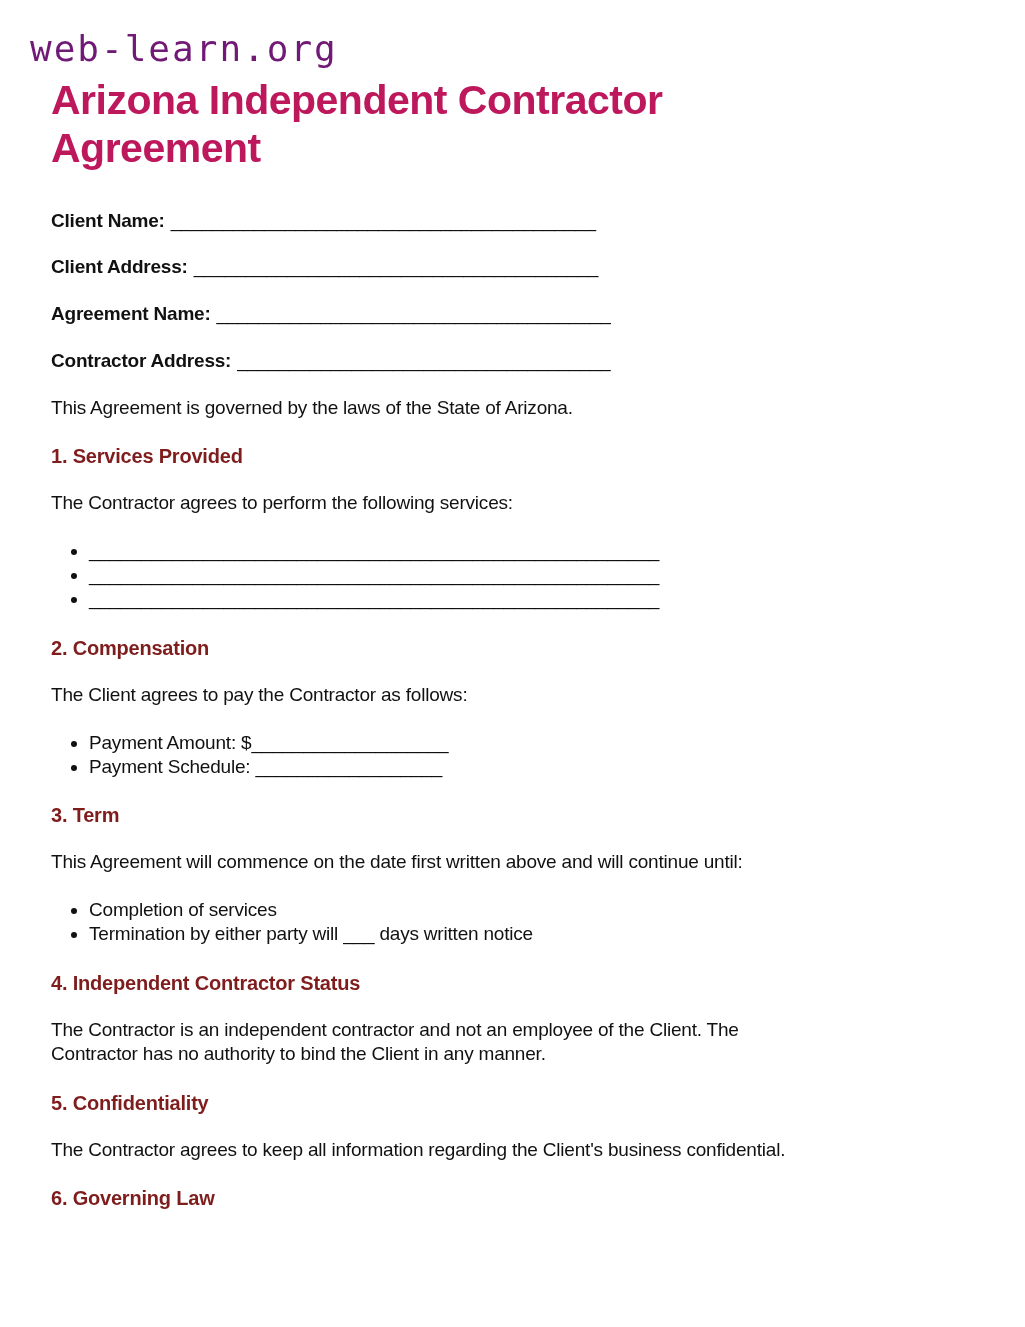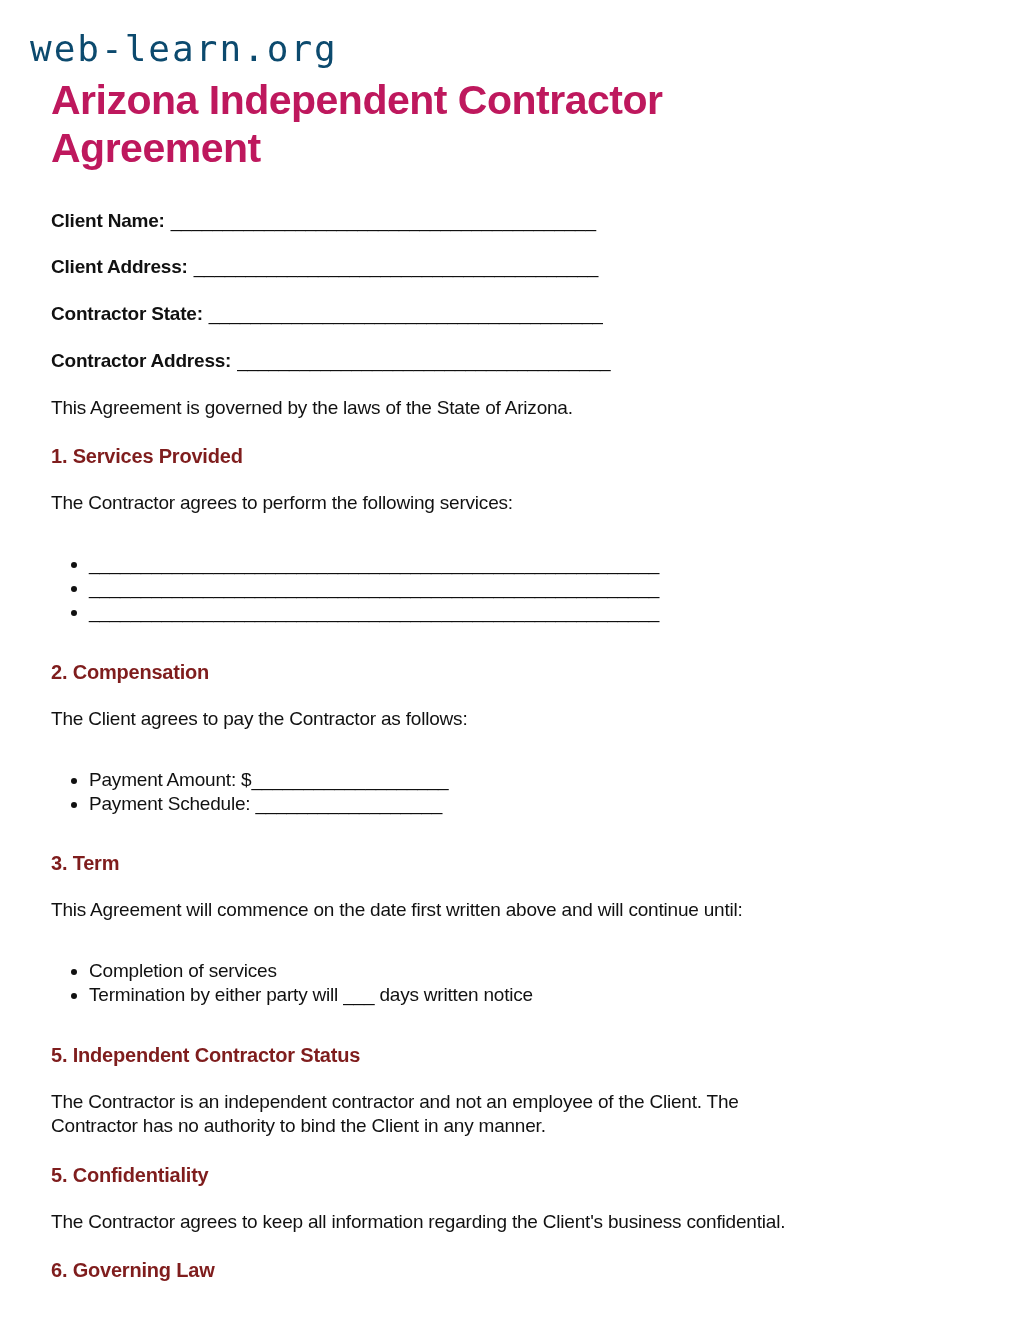--- a/index.html
+++ b/index.html
@@ -9,21 +9,21 @@
     box-sizing: border-box;
     background: #ffffff;
     padding: 30px 55px 60px 30px;
     font-family: "Liberation Sans", sans-serif;
     color: #111111;
   }
   .logo {
     font-family: "DejaVu Sans Mono", "Liberation Mono", monospace;
     font-size: 36px;
     letter-spacing: 2px;
-    color: #0c4a6e;
+    color: #701a75;
     line-height: 1.05;
   }
   .content { margin-left: 21px; }
   h1.doc-title {
     font-size: 41px;
     line-height: 1.18;
     letter-spacing: -0.5px;
     margin: 8px 0 36px 0;
     max-width: 780px;
     color: #be185d;
@@ -37,21 +37,21 @@
   }
   .multiline { white-space: pre-line; }
   h2.sec-h {
     font-size: 20px;
     font-weight: bold;
     letter-spacing: -0.2px;
     color: #7f1d1d;
     margin: 26px 0 23px 0;
   }
   ul.doc-list {
-    margin: 37px 0;
+    margin: 24px 0;
     padding-left: 38px;
     font-size: 19px;
     letter-spacing: -0.2px;
   }
   ul.doc-list li { line-height: 1.26; }
   .field-label { font-weight: bold; margin-right: 6px; }
   .blank-line { font-weight: normal; }
 </style>
 </head>
 <body>
@@ -67,21 +67,21 @@
 
     <p>
       <span class="field-label">Client Name:</span><span class="blank-line">_________________________________________</span>
     </p>
 
     <p>
       <span class="field-label">Client Address:</span><span class="blank-line">_______________________________________</span>
     </p>
 
     <p>
-      <span class="field-label">Contractor State:</span><span class="blank-line">______________________________________</span>
+      <span class="field-label">Agreement Name:</span><span class="blank-line">______________________________________</span>
     </p>
 
     <p>
       <span class="field-label">Contractor Address:</span><span class="blank-line">____________________________________</span>
     </p>
 
     <p>This Agreement is governed by the laws of the State of Arizona.</p>
 
     <h2 class="sec-h">1. Services Provided</h2>
     <p>The Contractor agrees to perform the following services:</p>
@@ -98,21 +98,21 @@
       <li>Payment Schedule: __________________</li>
     </ul>
 
     <h2 class="sec-h">3. Term</h2>
     <p>This Agreement will commence on the date first written above and will continue until:</p>
     <ul class="doc-list">
       <li>Completion of services</li>
       <li>Termination by either party will ___ days written notice</li>
     </ul>
 
-    <h2 class="sec-h">5. Independent Contractor Status</h2>
+    <h2 class="sec-h">4. Independent Contractor Status</h2>
     <p class="multiline">The Contractor is an independent contractor and not an employee of the Client. The
 Contractor has no authority to bind the Client in any manner.</p>
 
     <h2 class="sec-h">5. Confidentiality</h2>
     <p>The Contractor agrees to keep all information regarding the Client's business confidential.</p>
 
     <h2 class="sec-h">6. Governing Law</h2>
 
   </div>
 </div>

